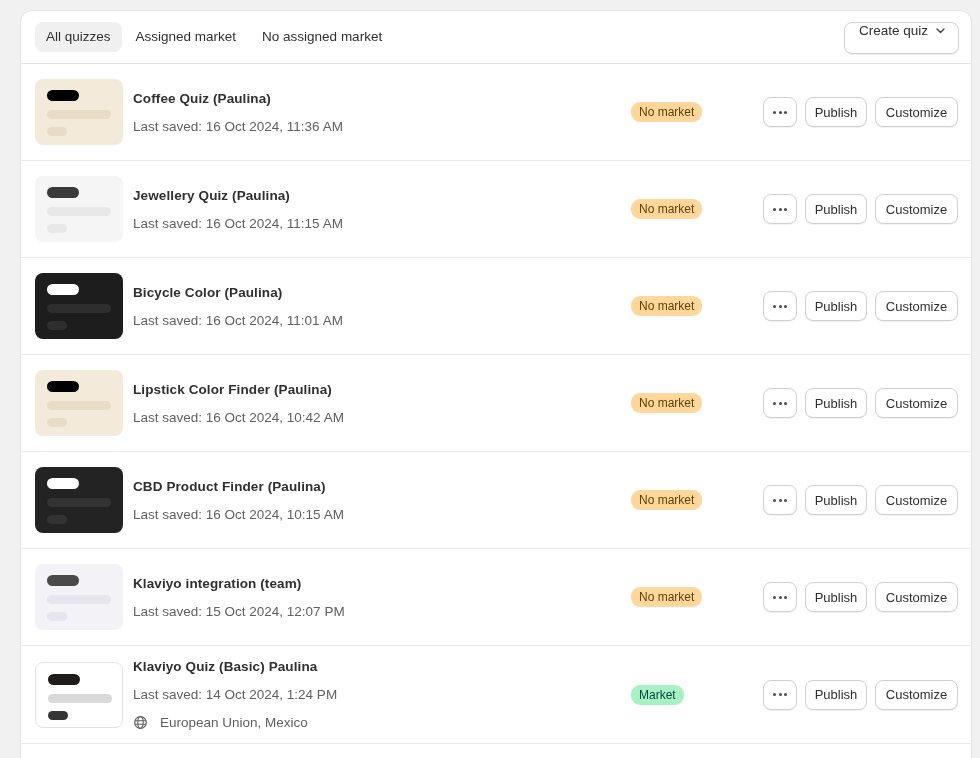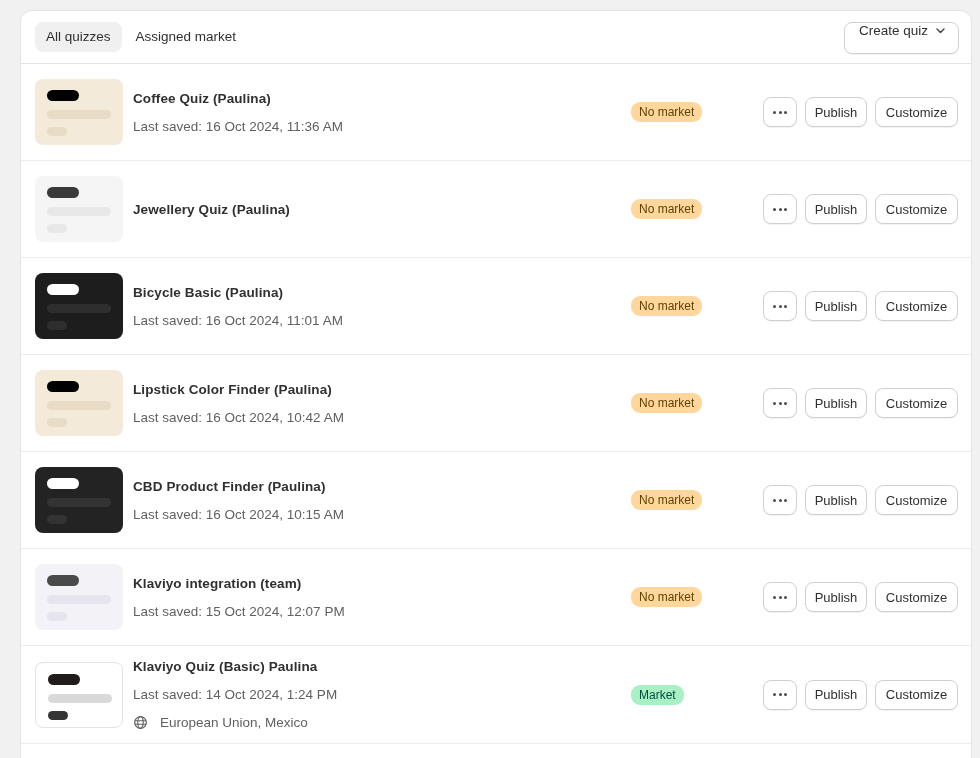--- a/index.html
+++ b/index.html
@@ -210,20 +210,21 @@
 </head>
 <body>
 
 <div class="page">
   <div class="card">
 
     <div class="toolbar">
       <div class="tabs" id="tab-bar">
           <button class="tab active">All quizzes</button>
           <button class="tab">Assigned market</button>
+          <button class="tab">No assigned market</button>
         </div>
 
       <button class="create-btn">
         <span>Create quiz</span>
         <span>
           <svg class="chev" viewBox="0 0 12 12" fill="none" aria-hidden="true">
             <path d="M2.2 4.4 L6 8.2 L9.8 4.4" stroke="#4a4a4a" stroke-width="1.6" stroke-linecap="round" stroke-linejoin="round"></path>
           </svg>
         </span>
       </button>
@@ -256,20 +257,21 @@
           </div>
         </div>
         <div class="row">
           <div class="thumb" style="background:#f5f5f5;">
             <div class="pill-top" style="background:#3a3a3a"></div>
             <div class="bar" style="background:#e8e8e8"></div>
             <div class="pill-bot" style="background:#e8e8e8"></div>
           </div>
           <div class="info">
             <div class="quiz-title">Jewellery Quiz (Paulina)</div>
+            <div class="quiz-sub">Last saved: 16 Oct 2024, 11:15 AM</div>
           </div>
           <div class="badge-cell">
             <span class="badge nomarket">No market</span>
           </div>
           <div class="actions">
             <button class="btn icon-btn">
               <span class="dots">
                 <i></i>
                 <i></i>
                 <i></i>
@@ -279,21 +281,21 @@
             <button class="btn customize">Customize</button>
           </div>
         </div>
         <div class="row">
           <div class="thumb" style="background:#1d1d1d;">
             <div class="pill-top" style="background:#ffffff"></div>
             <div class="bar" style="background:#2e2e2e"></div>
             <div class="pill-bot" style="background:#2e2e2e"></div>
           </div>
           <div class="info">
-            <div class="quiz-title">Bicycle Basic (Paulina)</div>
+            <div class="quiz-title">Bicycle Color (Paulina)</div>
             <div class="quiz-sub">Last saved: 16 Oct 2024, 11:01 AM</div>
           </div>
           <div class="badge-cell">
             <span class="badge nomarket">No market</span>
           </div>
           <div class="actions">
             <button class="btn icon-btn">
               <span class="dots">
                 <i></i>
                 <i></i>

